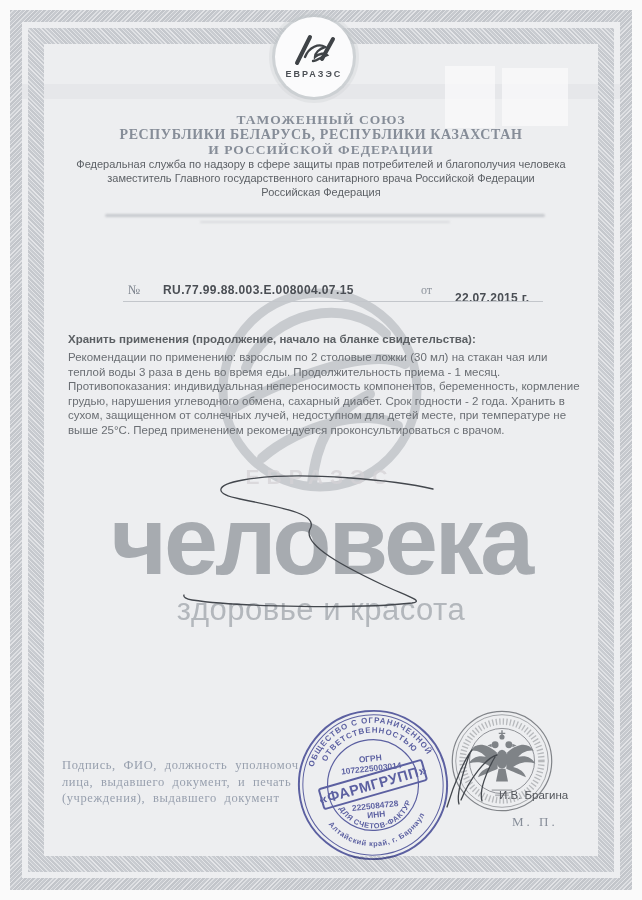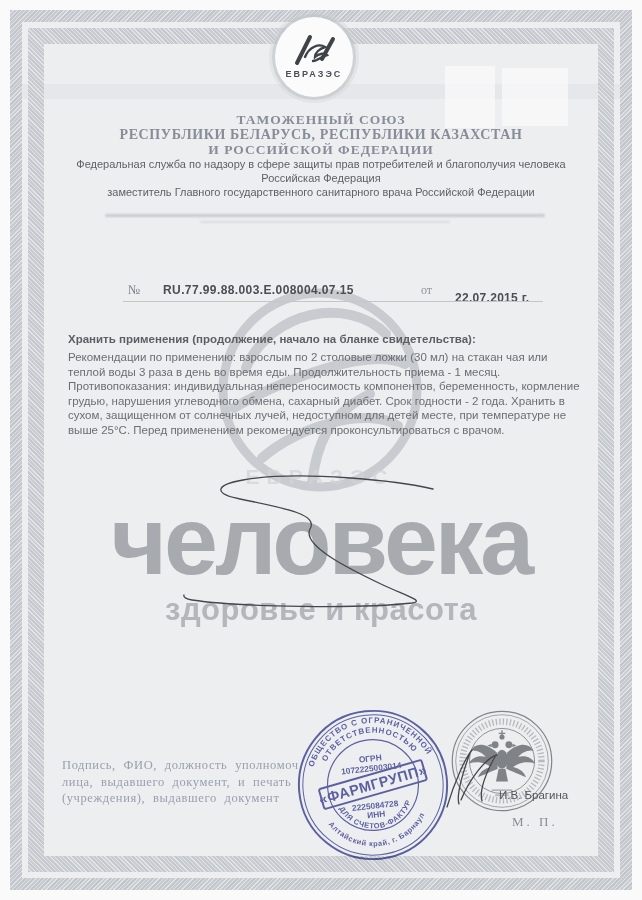--- a/index.html
+++ b/index.html
@@ -62,21 +62,21 @@
   .body-heading{font-size:11.5px;font-weight:bold;color:#5c6064;line-height:15px;margin-bottom:3px;}
   .body-par{font-size:11.5px;color:#6a6e73;line-height:14.6px;}
 
   
   .wm-emblem{position:absolute;left:216px;top:286px;width:208px;height:208px;z-index:2;}
   .wm-evrazes{position:absolute;left:220px;top:465px;width:200px;text-align:center;z-index:2;
     font-size:21px;font-weight:bold;letter-spacing:7px;color:#d5d2d6;opacity:.75;}
   .wm-brand{position:absolute;left:50px;right:50px;top:492px;text-align:center;z-index:2;
     font-size:97px;font-weight:bold;letter-spacing:-3px;color:#a7abb0;line-height:1;}
   .wm-tagline{position:absolute;left:50px;right:50px;top:592px;text-align:center;z-index:2;
-    font-size:31px;font-weight:bold;letter-spacing:.5px;color:#b3b7bc;}
+    font-size:31px;font-weight:normal;letter-spacing:.5px;color:#b3b7bc;}
 
   
   .sig-layer{position:absolute;left:0;top:0;z-index:7;pointer-events:none;}
 
   
   .stamp-pharm{position:absolute;left:294px;top:706px;width:158px;height:158px;z-index:6;
     transform:rotate(-6deg);opacity:.88;mix-blend-mode:multiply;}
   .stamp-pharm text{font-family:"Liberation Sans",sans-serif;fill:var(--stamp-blue,#4d52a0);}
   .stamp-eagle{position:absolute;left:442px;top:701px;width:120px;height:120px;z-index:5;
     opacity:.85;mix-blend-mode:multiply;}
@@ -111,22 +111,22 @@
       </g>
     </svg>
     <div class="logo-label">ЕВРАЗЭС</div>
   </div>
 
   <div class="header">
     <div class="h-serif h1">ТАМОЖЕННЫЙ СОЮЗ</div>
     <div class="h-serif h2">РЕСПУБЛИКИ БЕЛАРУСЬ, РЕСПУБЛИКИ КАЗАХСТАН</div>
     <div class="h-serif h3">И РОССИЙСКОЙ ФЕДЕРАЦИИ</div>
     <div class="h-sans">Федеральная служба по надзору в сфере защиты прав потребителей и благополучия человека</div>
+    <div class="h-sans">заместитель Главного государственного санитарного врача Российской Федерации</div>
     <div class="h-sans">Российская Федерация</div>
-    <div class="h-sans">заместитель Главного государственного санитарного врача Российской Федерации</div>
   </div>
 
   <div class="micro1"></div>
   <div class="micro2"></div>
 
 
   <span class="reg-no-label">№</span>
   <span class="reg-number">RU.77.99.88.003.Е.008004.07.15</span>
   <span class="reg-ot">от</span>
   <span class="reg-date">22.07.2015 г.</span>

